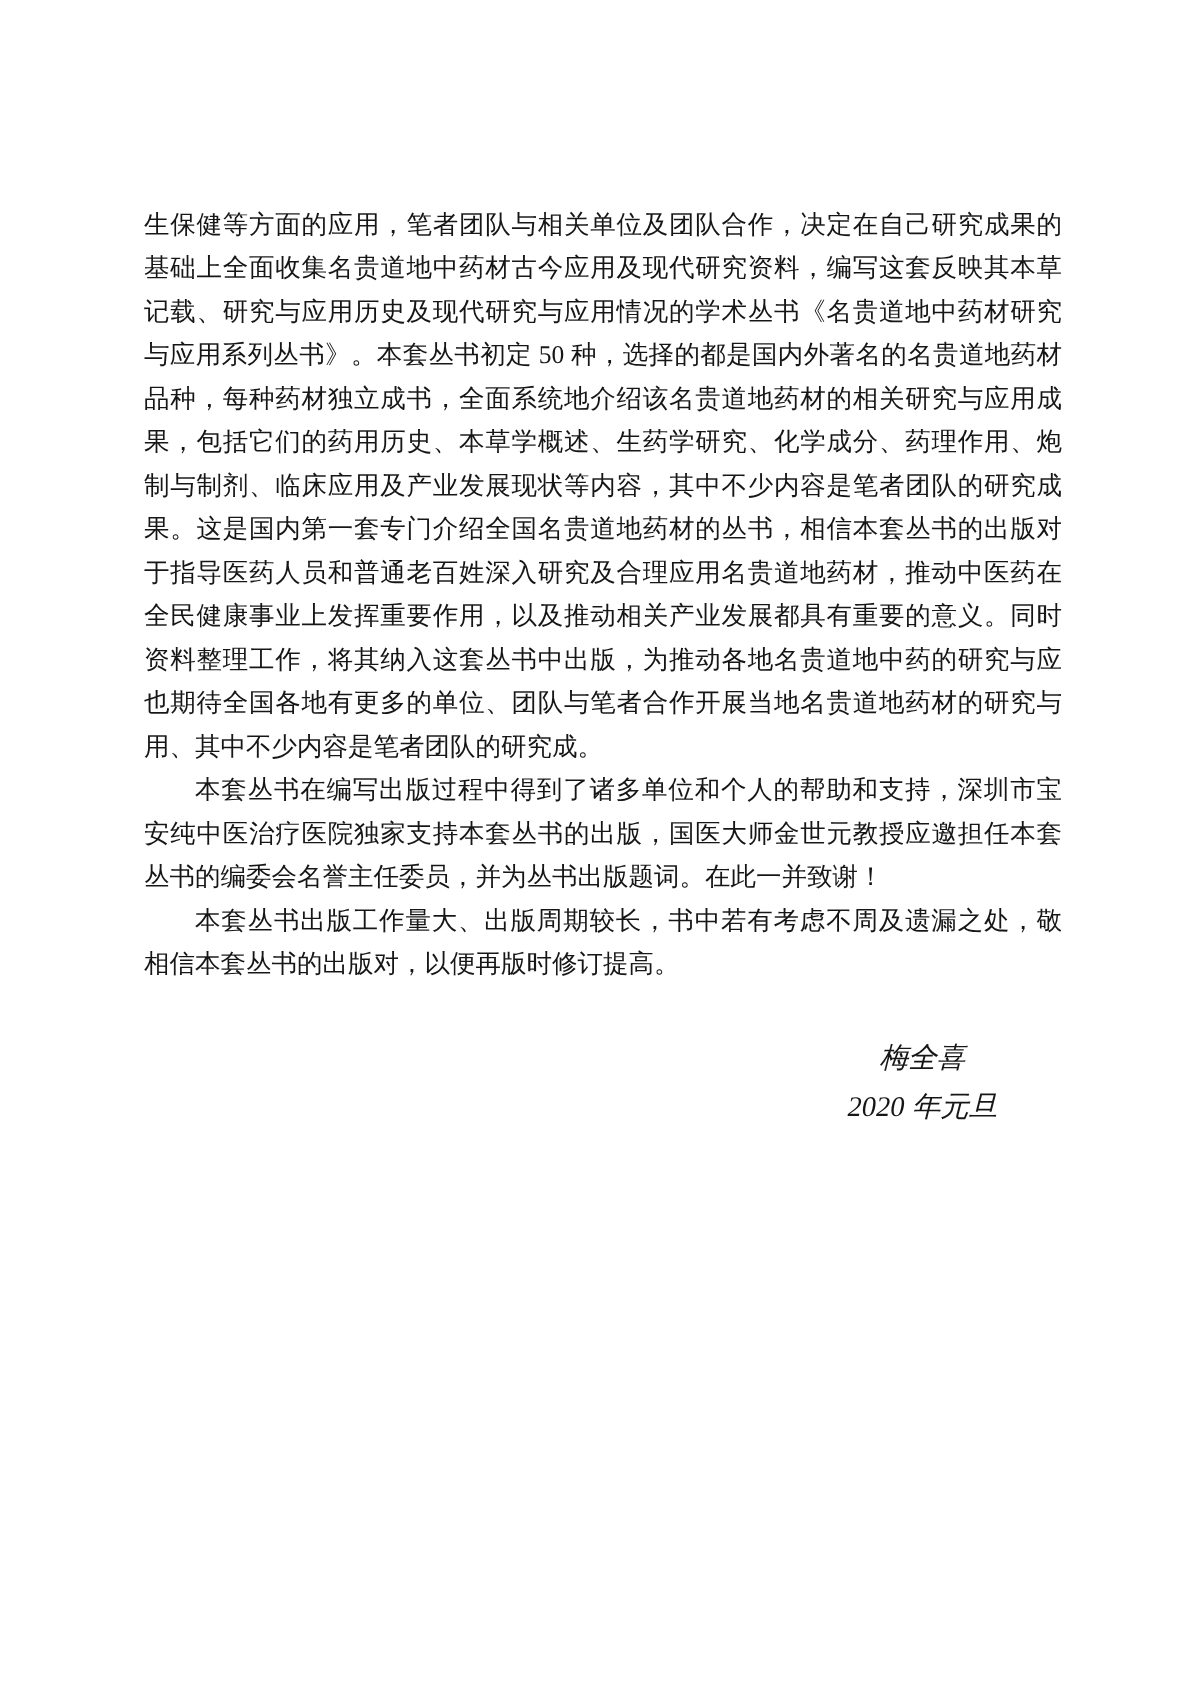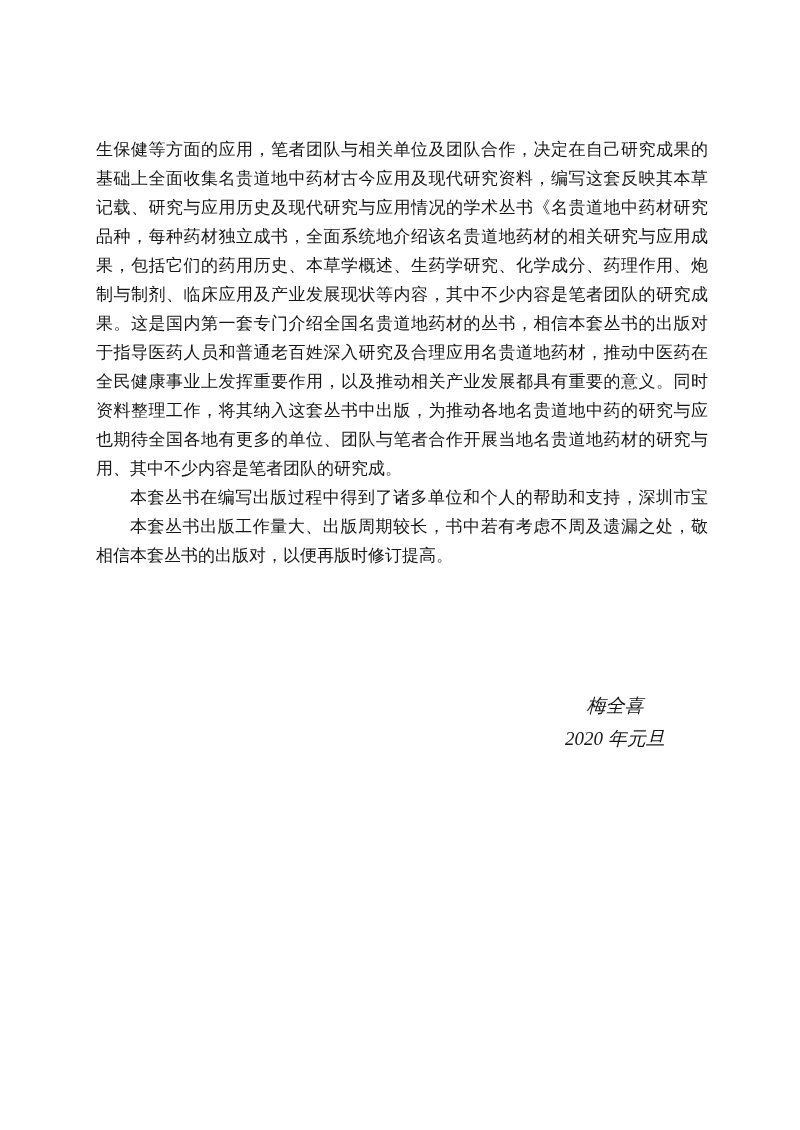--- a/index.html
+++ b/index.html
@@ -56,30 +56,33 @@
 </head>
 <body>
 
 <div class="page">
 
   <div class="body-text">
 
   <div class="line">生保健等方面的应用，笔者团队与相关单位及团队合作，决定在自己研究成果的</div>
       <div class="line">基础上全面收集名贵道地中药材古今应用及现代研究资料，编写这套反映其本草</div>
       <div class="line">记载、研究与应用历史及现代研究与应用情况的学术丛书《名贵道地中药材研究</div>
+      <div class="line">与应用系列丛书》。本套丛书初定 50 种，选择的都是国内外著名的名贵道地药材</div>
       <div class="line">品种，每种药材独立成书，全面系统地介绍该名贵道地药材的相关研究与应用成</div>
       <div class="line">果，包括它们的药用历史、本草学概述、生药学研究、化学成分、药理作用、炮</div>
       <div class="line">制与制剂、临床应用及产业发展现状等内容，其中不少内容是笔者团队的研究成</div>
       <div class="line">果。这是国内第一套专门介绍全国名贵道地药材的丛书，相信本套丛书的出版对</div>
       <div class="line">于指导医药人员和普通老百姓深入研究及合理应用名贵道地药材，推动中医药在</div>
       <div class="line">全民健康事业上发挥重要作用，以及推动相关产业发展都具有重要的意义。同时</div>
       <div class="line">资料整理工作，将其纳入这套丛书中出版，为推动各地名贵道地中药的研究与应</div>
       <div class="line">也期待全国各地有更多的单位、团队与笔者合作开展当地名贵道地药材的研究与</div>
       <div class="line last">用、其中不少内容是笔者团队的研究成。</div>
       <div class="line indent">本套丛书在编写出版过程中得到了诸多单位和个人的帮助和支持，深圳市宝</div>
+      <div class="line">安纯中医治疗医院独家支持本套丛书的出版，国医大师金世元教授应邀担任本套</div>
+      <div class="line last">丛书的编委会名誉主任委员，并为丛书出版题词。在此一并致谢！</div>
       <div class="line indent">本套丛书出版工作量大、出版周期较长，书中若有考虑不周及遗漏之处，敬</div>
       <div class="line last">相信本套丛书的出版对，以便再版时修订提高。</div>
     </div>
 
   <div class="signature">
     <div class="sig-line">梅全喜</div>
     <div class="sig-line">2020 年元旦</div>
   </div>
 
 </div>

